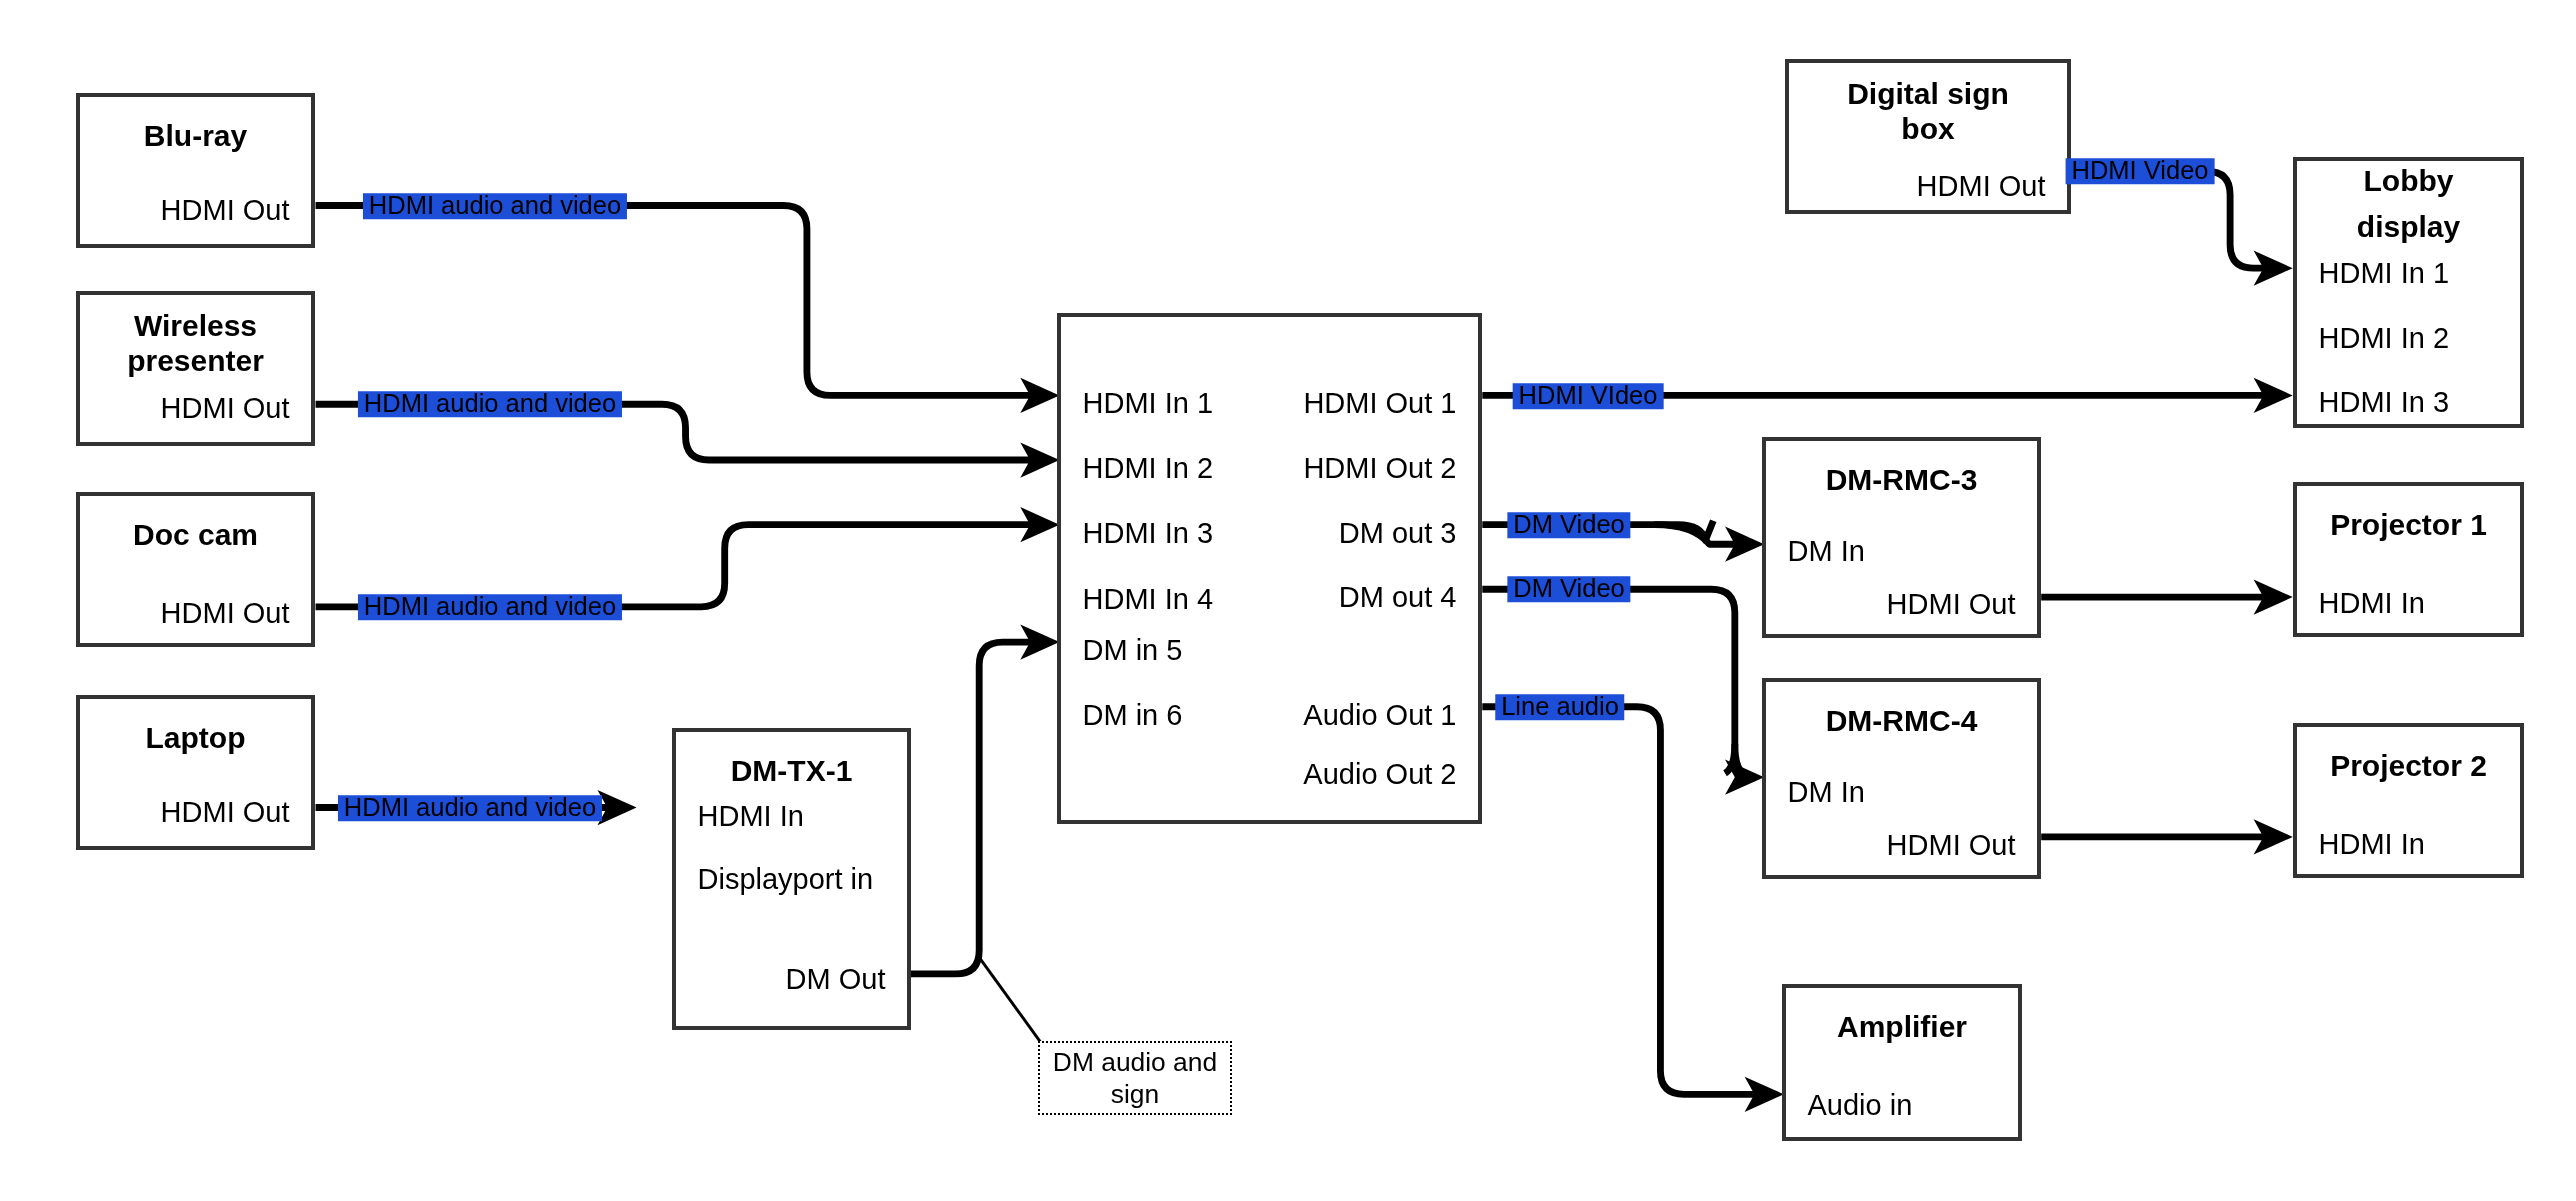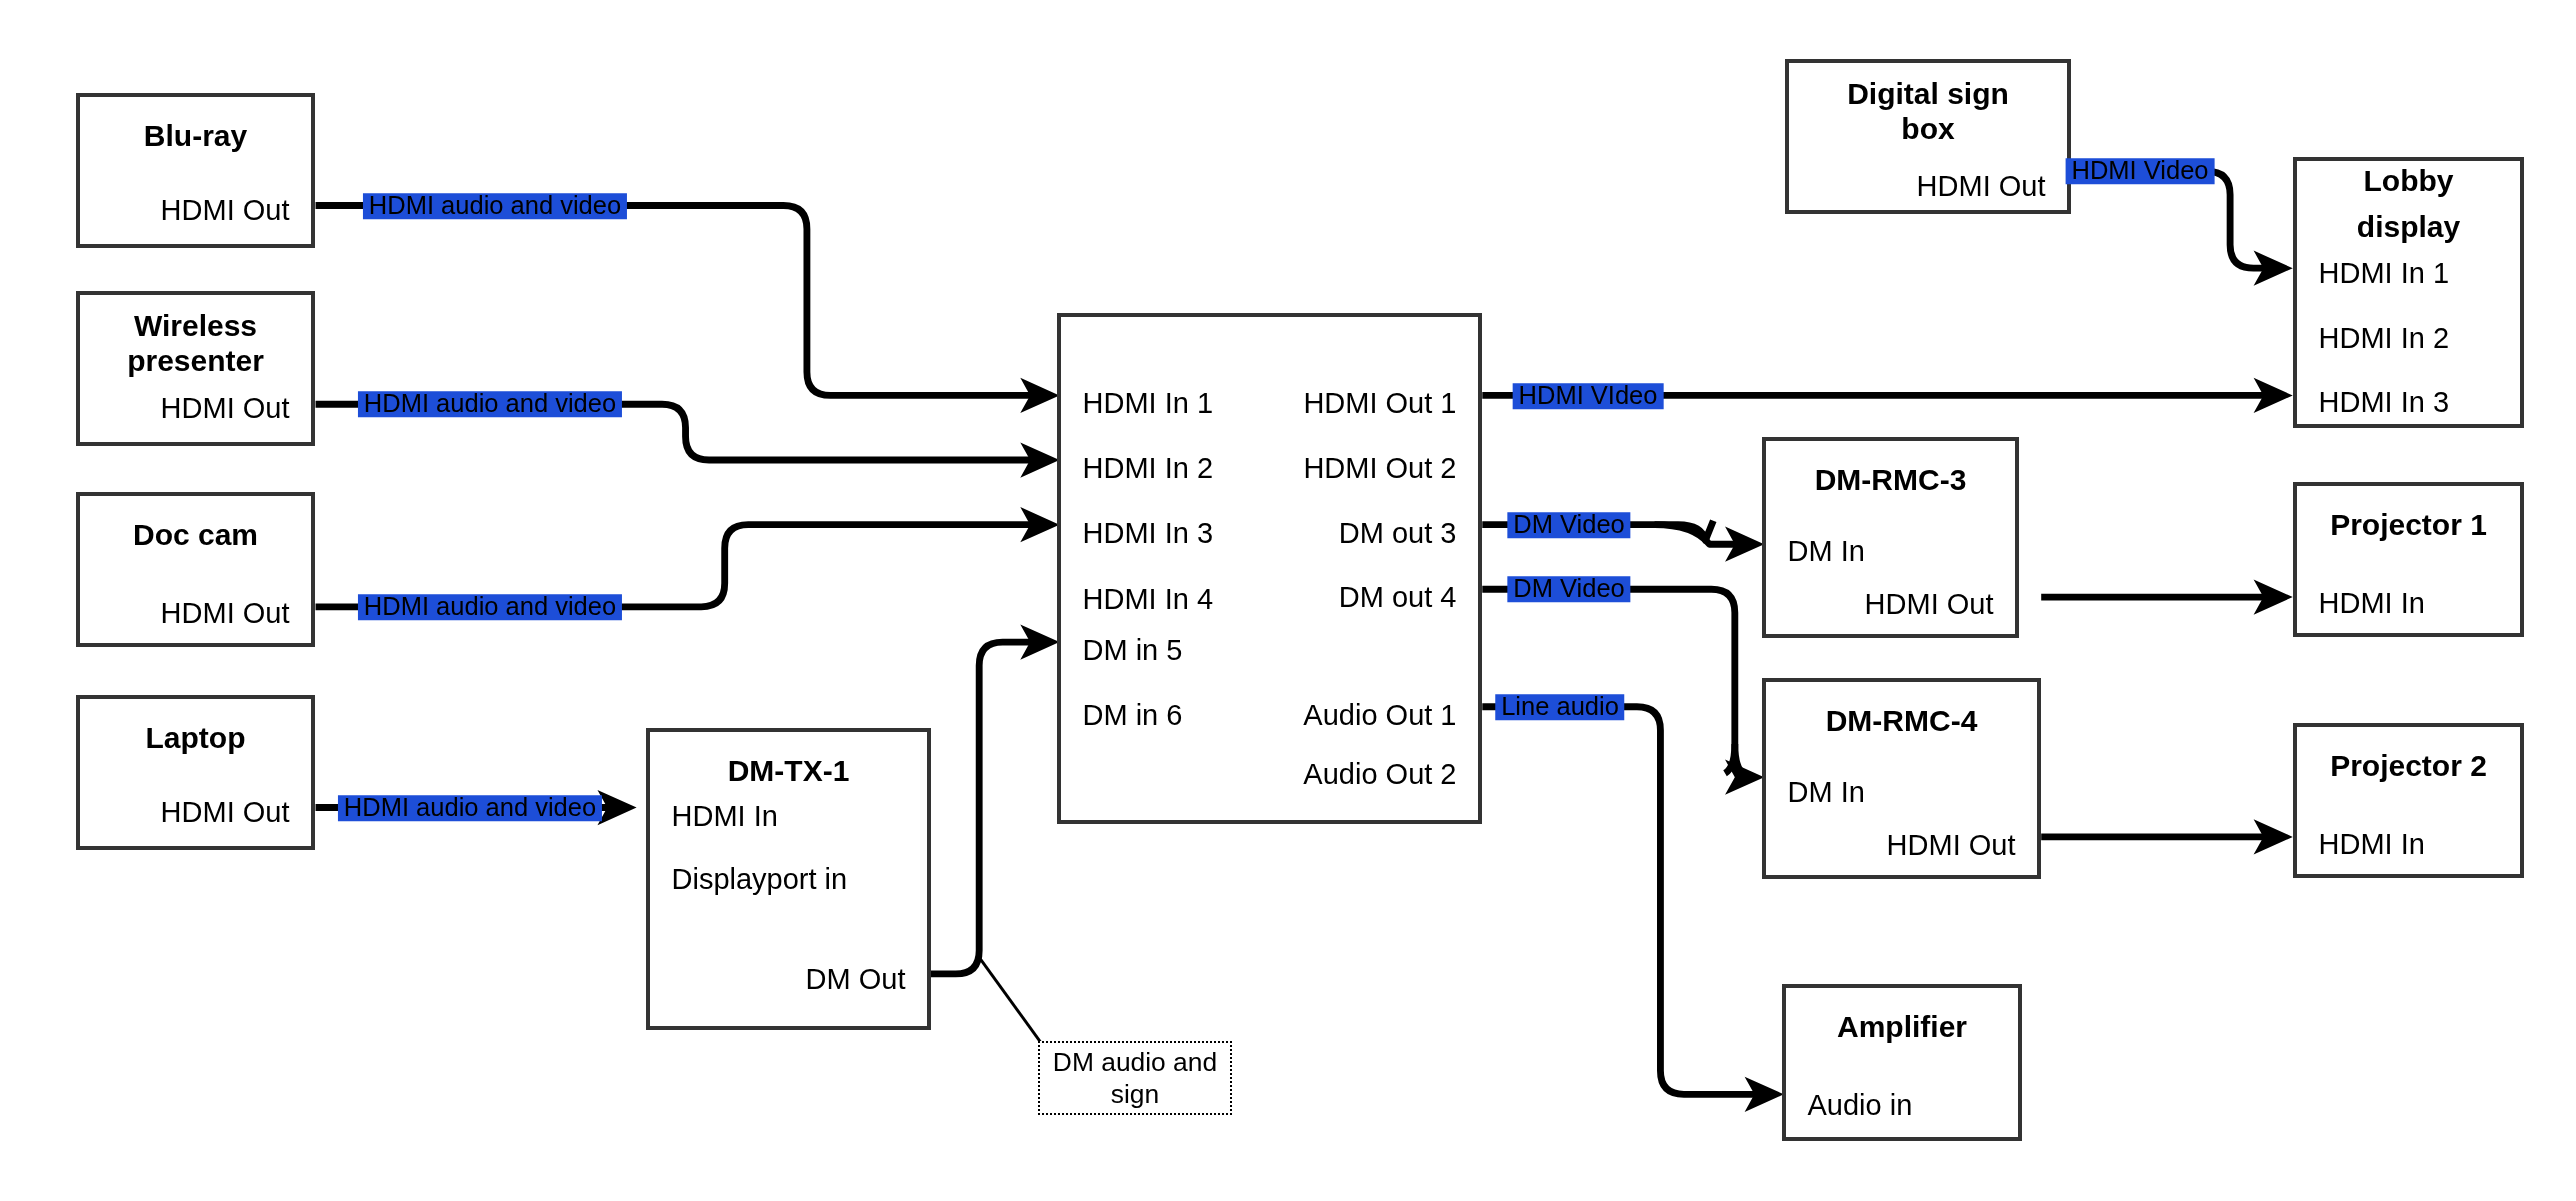--- a/index.html
+++ b/index.html
@@ -149,21 +149,21 @@
   <div class="node" style="left:76px; top:492px; width:239px; height:155px;">
     <div class="node-title" style="top:21.5px;">Doc cam</div>
     <div class="port right" style="top:103px;">HDMI Out</div>
   </div>
 
   <div class="node" style="left:76px; top:695px; width:239px; height:155px;">
     <div class="node-title" style="top:21.5px;">Laptop</div>
     <div class="port right" style="top:99px;">HDMI Out</div>
   </div>
 
-  <div class="node" style="left:646px; top:728px; width:285px; height:302px;">
+  <div class="node" style="left:672px; top:728px; width:239px; height:302px;">
     <div class="node-title" style="top:21.5px;">DM-TX-1</div>
     <div class="port left" style="top:70px;">HDMI In</div>
     <div class="port left" style="top:133px;">Displayport in</div>
     <div class="port right" style="top:233px;">DM Out</div>
   </div>
 
   <div class="node" style="left:1057px; top:313px; width:425px; height:511px;">
 
     <div class="port left" style="top:72px;">HDMI In 1</div>
     <div class="port left" style="top:137px;">HDMI In 2</div>
@@ -187,21 +187,21 @@
   </div>
 
   <div class="node" style="left:2293px; top:157px; width:231px; height:271px;">
     <div class="node-title" style="top:3px;">Lobby</div>
     <div class="node-title" style="top:49px;">display</div>
     <div class="port left" style="top:98px;">HDMI In 1</div>
     <div class="port left" style="top:163px;">HDMI In 2</div>
     <div class="port left" style="top:227px;">HDMI In 3</div>
   </div>
 
-  <div class="node" style="left:1762px; top:437px; width:257px; height:201px;">
+  <div class="node" style="left:1762px; top:437px; width:279px; height:201px;">
     <div class="node-title" style="top:21.5px;">DM-RMC-3</div>
     <div class="port left" style="top:96px;">DM In</div>
     <div class="port right" style="top:149px;">HDMI Out</div>
   </div>
 
   <div class="node" style="left:1762px; top:678px; width:279px; height:201px;">
     <div class="node-title" style="top:21.5px;">DM-RMC-4</div>
     <div class="port left" style="top:96px;">DM In</div>
     <div class="port right" style="top:149px;">HDMI Out</div>
   </div>

